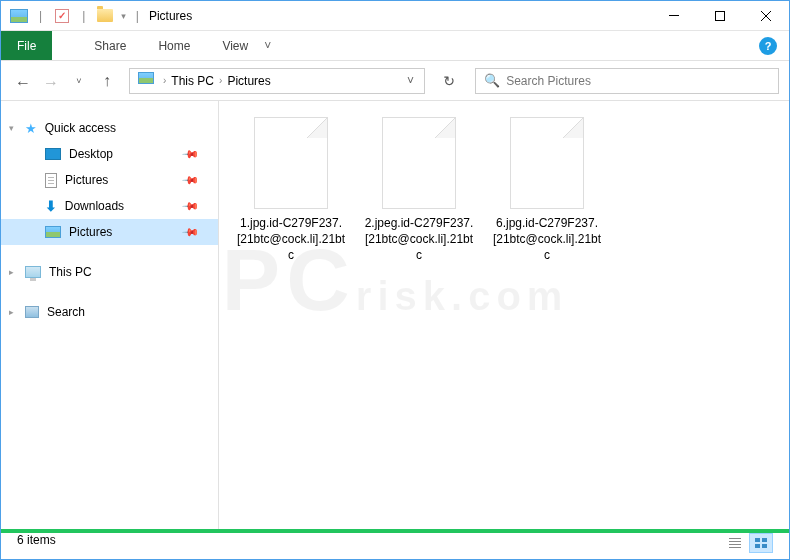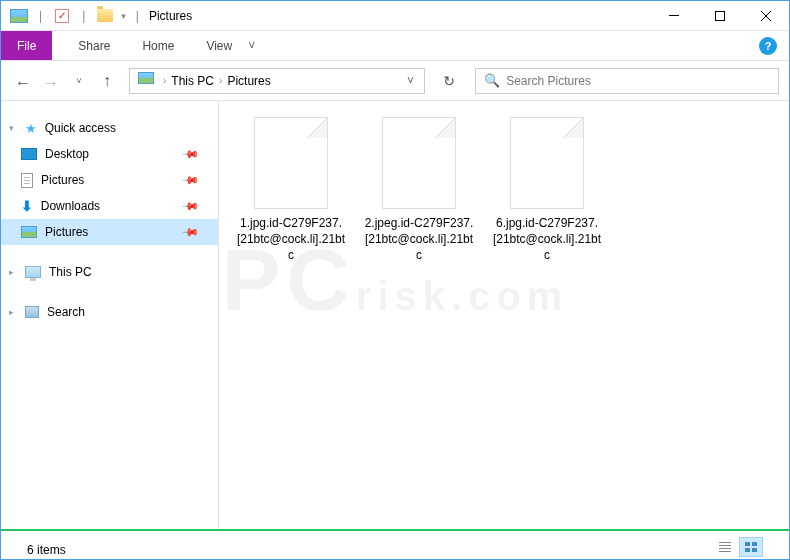--- a/index.html
+++ b/index.html
@@ -11,58 +11,58 @@
 .pic-mini::after{content:"";position:absolute;bottom:0;left:0;right:0;height:5px;background:#8fc76f}
 .check-red{width:14px;height:14px;border:1px solid #d88;display:flex;align-items:center;justify-content:center;color:#e55;font-weight:bold;font-size:10px}
 .folder-mini{width:16px;height:13px;background:linear-gradient(180deg,#ffe9a8,#f5c95c);border-radius:1px;position:relative}
 .folder-mini::before{content:"";position:absolute;top:-3px;left:0;width:6px;height:3px;background:#f5c95c;border-radius:1px 1px 0 0}
 .tb-sep{color:#888;margin:0 6px}
 .tb-title{color:#000}
 .win-controls{margin-left:auto;display:flex}
 .win-btn{width:46px;height:30px;display:flex;align-items:center;justify-content:center;color:#000}
 .ribbon-tabs{height:30px;display:flex;align-items:stretch;border-bottom:1px solid #e1e1e1;background:#fff}
 .tab{padding:0 16px;display:flex;align-items:center;color:#444;cursor:pointer}
-.tab.file{background:#a21caf;color:#fff;margin-right:10px}
+.tab.file{background:#15803d;color:#fff;margin-right:26px}
 .help-icon{margin-left:auto;margin-right:12px;display:flex;align-items:center}
 .help-circ{width:18px;height:18px;border-radius:50%;background:#1e9de4;color:#fff;display:flex;align-items:center;justify-content:center;font-size:11px;font-weight:bold}
 .expand-icon{width:14px;margin-right:8px;display:flex;align-items:center;color:#666}
 .navbar{height:40px;display:flex;align-items:center;padding:0 10px;gap:4px;border-bottom:1px solid #e1e1e1}
 .nav-btn{width:24px;height:24px;display:flex;align-items:center;justify-content:center;color:#555;cursor:pointer}
 .nav-btn.disabled{color:#bbb}
 .nav-arrow{font-size:16px}
 .breadcrumb{flex:1;height:26px;border:1px solid #ccc;display:flex;align-items:center;padding:0 4px;margin:0 6px;max-width:320px}
 .bc-icon{width:18px;height:18px;margin:0 4px}
 .bc-sep{color:#888;margin:0 3px;font-size:10px}
 .bc-item{padding:0 2px;cursor:pointer}
 .bc-drop{margin-left:auto;color:#666;padding:0 6px}
 .refresh{width:28px;height:28px;display:flex;align-items:center;justify-content:center;color:#555;font-size:14px}
 .search{flex:1;height:26px;border:1px solid #ccc;display:flex;align-items:center;padding:0 8px;margin-left:8px;color:#777}
 .search-icon{margin-right:6px;font-size:13px}
 .content{display:flex;height:428px}
 .sidebar{width:218px;border-right:1px solid #e1e1e1;padding:14px 0;overflow-y:auto}
 .nav-item{height:26px;display:flex;align-items:center;padding-left:24px;cursor:pointer;position:relative;gap:4px}
 .nav-item.selected{background:#cce8ff}
-.nav-item.child{padding-left:20px}
+.nav-item.child{padding-left:44px}
 .nav-item .pin{position:absolute;right:20px;color:#888;font-size:11px;transform:rotate(45deg)}
 .nav-chev{position:absolute;left:8px;color:#999;font-size:9px}
 .nav-label{margin-left:4px}
 .star-icon{color:#44b3ff;font-size:13px}
 .desktop-icon{width:16px;height:12px;background:#2196d8;border:1px solid #1a7bb0}
 .doc-icon{width:12px;height:15px;background:#fff;border:1px solid #999;position:relative}
 .doc-icon::before{content:"";position:absolute;top:3px;left:2px;right:2px;height:1px;background:#bbb;box-shadow:0 3px #bbb,0 6px #bbb}
 .dl-icon{color:#0a8ad6;font-size:14px;font-weight:bold}
 .pc-icon{width:16px;height:12px;background:linear-gradient(#d0e8f5,#a8d5ec);border:1px solid #7bb8d8;position:relative}
 .pc-icon::after{content:"";position:absolute;bottom:-4px;left:4px;right:4px;height:3px;background:#ccc}
 .net-icon{width:14px;height:12px;background:linear-gradient(#c8e0f0,#90c0e0);border:1px solid #7ba8c8;position:relative}
 .filearea{flex:1;padding:12px 8px;display:flex;flex-wrap:wrap;align-content:flex-start;gap:0;overflow-y:auto}
 .file-item{width:128px;height:170px;display:flex;flex-direction:column;align-items:center;padding:4px;cursor:pointer}
 .file-thumb{width:74px;height:92px;background:#fff;border:1px solid #ddd;position:relative;margin-bottom:6px}
 .file-thumb::before{content:"";position:absolute;top:0;right:0;width:20px;height:20px;background:linear-gradient(135deg,transparent 48%,#ddd 50%,#f5f5f5 52%)}
 .file-name{text-align:center;font-size:12px;line-height:1.35;color:#000;word-break:break-all;padding:0 4px}
-.statusbar{height:28px;border-top:2px solid #22c55e;display:flex;align-items:flex-end;padding:0 26px;background:#fff}
+.statusbar{height:28px;border-top:4px solid #22c55e;display:flex;align-items:flex-start;padding:0 16px;background:#fff}
 .view-toggle{margin-left:auto;display:flex;gap:2px}
 .vt-btn{width:24px;height:20px;display:flex;align-items:center;justify-content:center;border:1px solid transparent}
 .vt-btn.active{background:#cce8ff;border-color:#99d1ff}
 .watermark{position:absolute;top:50%;left:50%;transform:translate(-50%,-50%);font-size:88px;font-weight:700;color:rgba(0,0,0,0.05);letter-spacing:6px;pointer-events:none;font-family:Arial}
 .watermark sub{font-size:40px;vertical-align:baseline}
 </style>
 </head>
 <body>
 
 <div class="titlebar">

